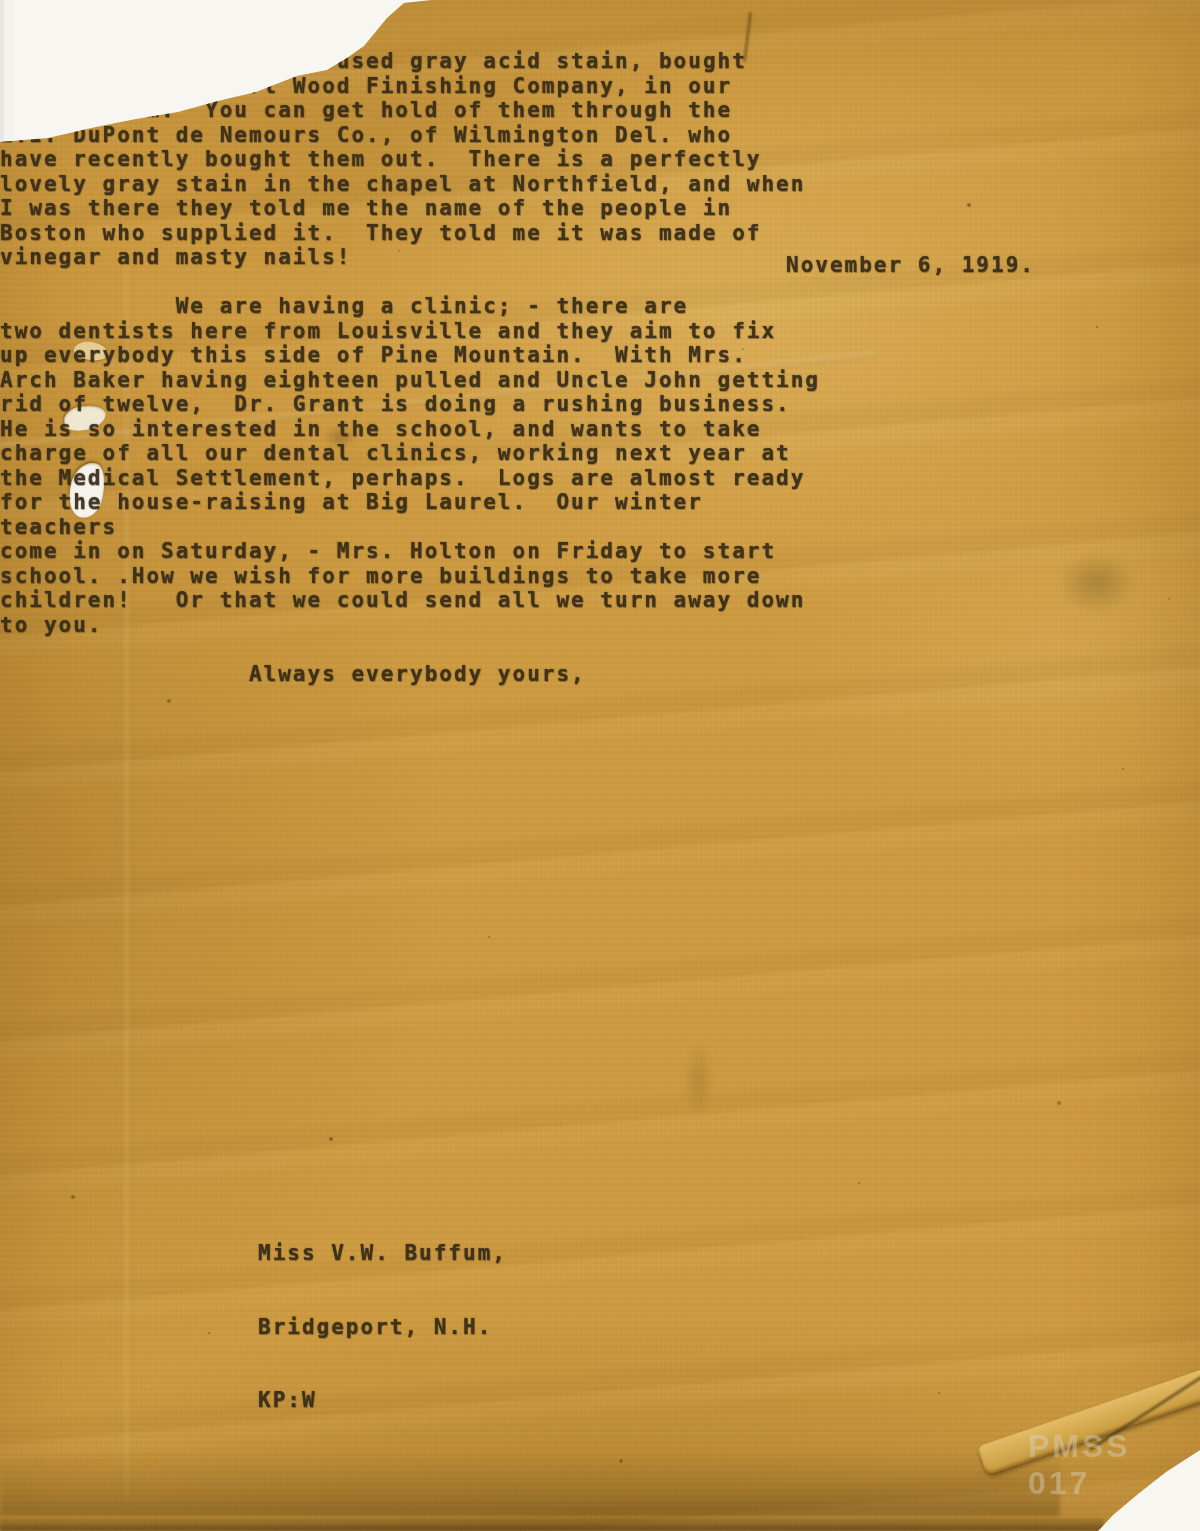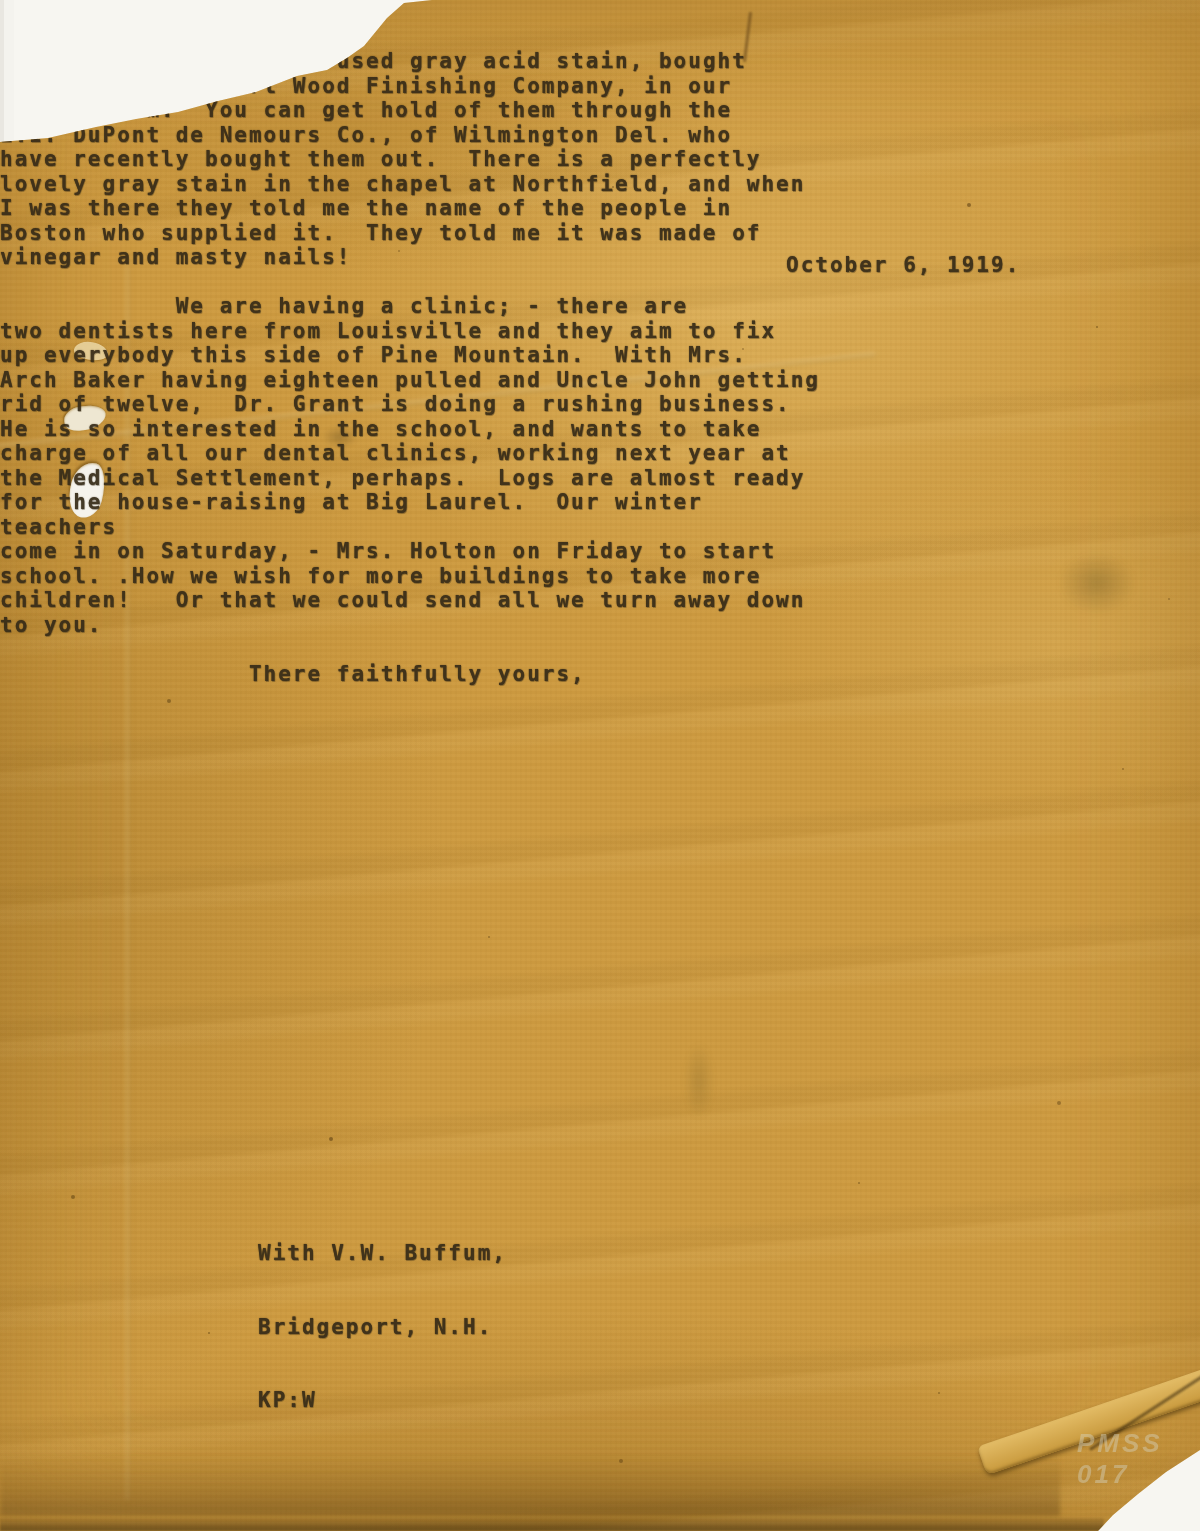--- a/index.html
+++ b/index.html
@@ -141,26 +141,25 @@
     white-space: pre-wrap;
     text-shadow: 0 0 1.3px rgba(54,43,24,0.85), 0.6px 0.6px 0 rgba(54,43,24,0.35);
     opacity: 0.93;
   }
   .date-line   { left: 786px; top: 253px; }
   .body-block  { left: 260px; top: 326px; width: 830px; }
   .body-block .para { margin-top: 24.5px; }
   .footer-block{ left: 258px; top: 1192px; }
   
   .watermark {
-    position: absolute; left: 1077px; top: 1428px;
+    position: absolute; left: 1028px; top: 1428px;
     font-family: "Liberation Sans", sans-serif;
-    font-size: 26px; font-weight: bold; letter-spacing: 3px;
+    font-size: 32px; font-weight: bold; letter-spacing: 3px;
     color: rgba(214,214,198,0.42);
     filter: blur(0.7px);
-    font-style: italic;
   }
 </style>
 </head>
 <body>
 
 <div class="scan">
 
   <div class="paper">
 
     <div class="overlay tear-top"></div>
@@ -172,21 +171,21 @@
     <div class="overlay flap-small"></div>
     <div class="overlay smudge-a"></div>
     <div class="overlay smudge-b"></div>
     <div class="overlay smudge-c"></div>
     <div class="overlay specks"></div>
     <div class="overlay bottom-curl"></div>
     <div class="overlay bottom-edge"></div>
     <div class="overlay fold-flap"></div>
     <div class="overlay fold-shadow-line"></div>
 
-    <div class="typed date-line">October 6, 1919.</div>
+    <div class="typed date-line">November 6, 1919.</div>
 
     <div class="body-block">
       <div class="typed" style="position:static">Dear Miss Buffum:</div>
       <div class="typed para" style="position:static">                    We used gray acid stain, bought
 from the Bridgeport Wood Finishing Company, in our
 dining twom.  You can get hold of them through the
 E.I. DuPont de Nemours Co., of Wilmington Del. who
 have recently bought them out.  There is a perfectly
 lovely gray stain in the chapel at Northfield, and when
 I was there they told me the name of the people in
@@ -198,25 +197,25 @@
 Arch Baker having eighteen pulled and Uncle John getting
 rid of twelve,  Dr. Grant is doing a rushing business.
 He is so interested in the school, and wants to take
 charge of all our dental clinics, working next year at
 the Medical Settlement, perhaps.  Logs are almost ready
 for the house-raising at Big Laurel.  Our winter teachers
 come in on Saturday, - Mrs. Holton on Friday to start
 school. .How we wish for more buildings to take more
 children!   Or that we could send all we turn away down
 to you.</div>
-      <div class="typed para" style="position:static">                 There faithfully yours,</div>
+      <div class="typed para" style="position:static">                 Always everybody yours,</div>
     </div>
 
     <div class="typed footer-block">
-      <div>With V.W. Buffum,</div>
+      <div>Miss V.W. Buffum,</div>
       <div>Bridgeport, N.H.</div>
       <div>KP:W</div>
     </div>
 
     <div class="watermark">PMSS 017</div>
 
   </div>
 </div>
 
 </body></html>

